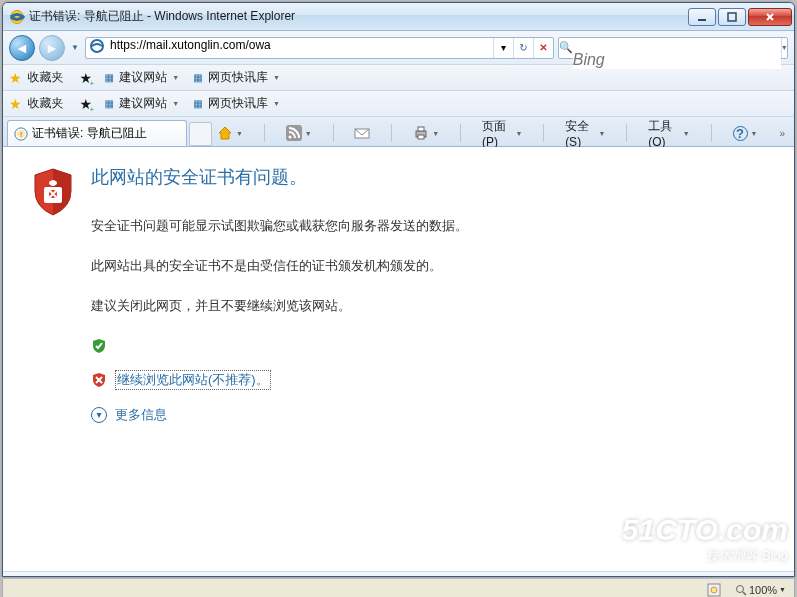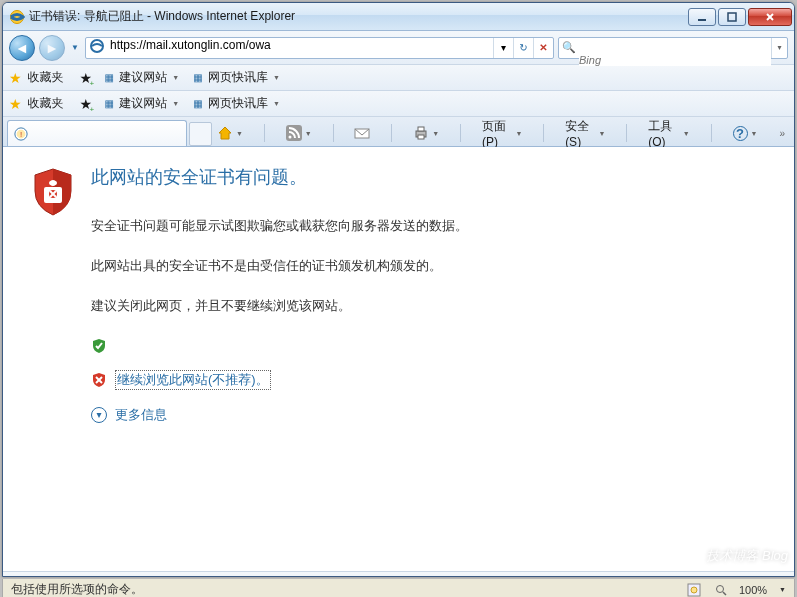--- a/index.html
+++ b/index.html
@@ -22,21 +22,21 @@
 .nav-arrow.fwd { opacity: .5; }
 .nav-drop { width: 12px; height: 24px; display: flex; align-items: center; justify-content: center; color: #2a6ea6; font-size: 8px; }
 .addrbar { flex: 1; height: 22px; border: 1px solid #9db8d6; background: #fff; display: flex; align-items: flex-start; border-radius: 2px; }
 .addrbar .ie-small { width: 16px; height: 16px; margin: 0 3px; display:flex; align-items:center; justify-content:center; font-size:11px; color:#2a6ea6; }
 .addrbar input { border: none; outline: none; flex: 1; font-size: 12px; padding: 0 2px; }
 .addrbar .addr-drop, .addrbar .addr-go, .addrbar .addr-stop { width: 20px; height: 20px; display: flex; align-items: center; justify-content: center; border-left: 1px solid #d0dce8; font-size: 10px; }
 .addr-go { color: #2a6ea6; font-size: 12px; }
 .addr-stop { color: #c23a2b; font-weight: bold; font-size: 11px; }
 .searchbar { width: 230px; height: 22px; border: 1px solid #9db8d6; background: #fff; display: flex; align-items: center; border-radius: 2px; }
 .searchbar .mag { width: 20px; display:flex; align-items:center; justify-content:center; color:#888; font-size:11px; }
-.searchbar input { border:none; outline:none; flex:1; font-style: italic; color:#888; font-size:11px;margin-top:24px; }
+.searchbar input { border:none; outline:none; flex:1; font-style: italic; color:#888; font-size:16px;margin-top:24px; }
 .searchbar .sdrop { width:16px; display:flex; align-items:center; justify-content:center; font-size:8px; color:#666; border-left:1px solid #d0dce8; height:20px; }
 
 
 .favbar { height: 26px; background: linear-gradient(#f3f7fb,#e6eef7); display: flex; align-items: center; padding: 0 6px; gap: 4px; border-bottom: 1px solid #cad7e6; font-size: 12px; color: #1a1a1a; }
 .star { color: #f4b400; font-size: 14px; margin-right: 2px; }
 .star-plus { font-size: 14px; margin-right:2px; position:relative; }
 .favlink { display: flex; align-items: center; gap: 3px; color: #1a1a1a; padding: 2px 4px; }
 .favlink .drop { font-size: 7px; color: #666; margin-left:2px; }
 .mini-icon { width:14px; height:14px; display:inline-flex; align-items:center; justify-content:center; font-size:10px; }
 .ie-page { color:#2a6ea6; }
@@ -64,21 +64,21 @@
 .cert-link-row { display:flex; align-items:center; gap:8px; margin-bottom: 16px; font-size: 13px; }
 .cert-link-row .link { color:#2a6ea6; cursor: pointer; }
 .dotted { border: 1px dotted #666; padding: 0 1px; }
 .small-shield { width:16px; height:16px; }
 .more-row { display:flex; align-items:center; gap:8px; font-size:13px; color:#2a6ea6; margin-top: 10px; }
 .more-row .arrow { width:16px; height:16px; border:1px solid #2a6ea6; border-radius:50%; display:flex; align-items:center; justify-content:center; font-size:10px; color:#2a6ea6; }
 
 
 .statusbar { height: 22px; background: linear-gradient(#f3f7fb,#e6eef7); border-top:1px solid #cad7e6; display:flex; align-items:center; padding:0 8px; font-size:12px; color:#333; }
 .statusbar .spacer { flex:1; }
-.zoom-ctl { display:flex; align-items:center; gap:12px; font-size:11px; color:#333; }
+.zoom-ctl { display:flex; align-items:center; gap:2px; font-size:11px; color:#333; }
 .zone-ico { display:flex; align-items:center; gap:3px; margin-right: 14px; }
 
 
 .watermark { position: absolute; right: 6px; bottom: 6px; color: #fff; opacity: .25; font-size: 30px; font-weight: bold; font-style: italic; pointer-events: none; text-shadow: 0 0 4px #000; }
 .watermark small { display:block; font-size:13px; text-align:right; font-weight:normal; }
 </style>
 </head>
 <body>
 
 <div class="window">
@@ -170,20 +170,21 @@
 
   <div class="tabstrip">
     <div class="tab">
       <span class="warn-icon">
         <svg viewBox="0 0 16 16">
             <circle cx="8" cy="8" r="7" fill="#fff" stroke="#2a6ea6"></circle>
             <circle cx="8" cy="8" r="5" fill="#ffe9a8"></circle>
             <text x="8" y="11" text-anchor="middle" font-size="9" fill="#c23a2b">!</text>
           </svg>
       </span>
+      <span>证书错误: 导航已阻止</span>
     </div>
     <div class="newtab"></div>
 
     <div class="toolbar-right">
       <div class="tbtn">
         <svg class="ico" viewBox="0 0 16 16">
             <path d="M2 8 L8 2 L14 8 L12 8 L12 14 L4 14 L4 8 Z" fill="#f4b400" stroke="#c38a00"></path>
           </svg>
         <span class="drop">▼</span>
       </div>
@@ -273,20 +274,21 @@
         <span class="link dotted">继续浏览此网站(不推荐)。</span>
       </div>
 
       <div class="more-row">
         <span class="arrow">▾</span>
         <span>更多信息</span>
       </div>
     </div>
 
     <div class="watermark">
+      <span>51CTO.com</span>
       <small>技术博客  Blog</small>
     </div>
   </div>
 
   <div class="statusbar">
     <span class="spacer"></span>
     <span class="zone-ico">
       <svg width="14" height="14" viewBox="0 0 14 14">
           <rect x="1" y="1" width="12" height="12" fill="#eef" stroke="#888"></rect>
           <circle cx="7" cy="7" r="3" fill="#ffe28a" stroke="#c9a227"></circle>
@@ -298,21 +300,20 @@
           <line x1="8" y1="8" x2="11" y2="11" stroke="#666" stroke-width="1.5"></line>
         </svg>
       <span>100%</span>
 
     </span>
   </div>
 
 </div>
 
 <div class="statusbar" style="width:793px;margin:0 2px;border:1px solid #aaa;border-top:none;background:#ece9d8;">
-  <span>包括使用所选项的命令。</span>
   <span class="spacer"></span>
   <span class="zone-ico">
     <svg width="14" height="14" viewBox="0 0 14 14">
         <rect x="1" y="1" width="12" height="12" fill="#eef" stroke="#888"></rect>
         <circle cx="7" cy="7" r="3" fill="#ffe28a" stroke="#c9a227"></circle>
       </svg>
   </span>
   <span class="zoom-ctl">
     <svg width="12" height="12" viewBox="0 0 12 12">
         <circle cx="5" cy="5" r="3.5" fill="none" stroke="#666"></circle>

